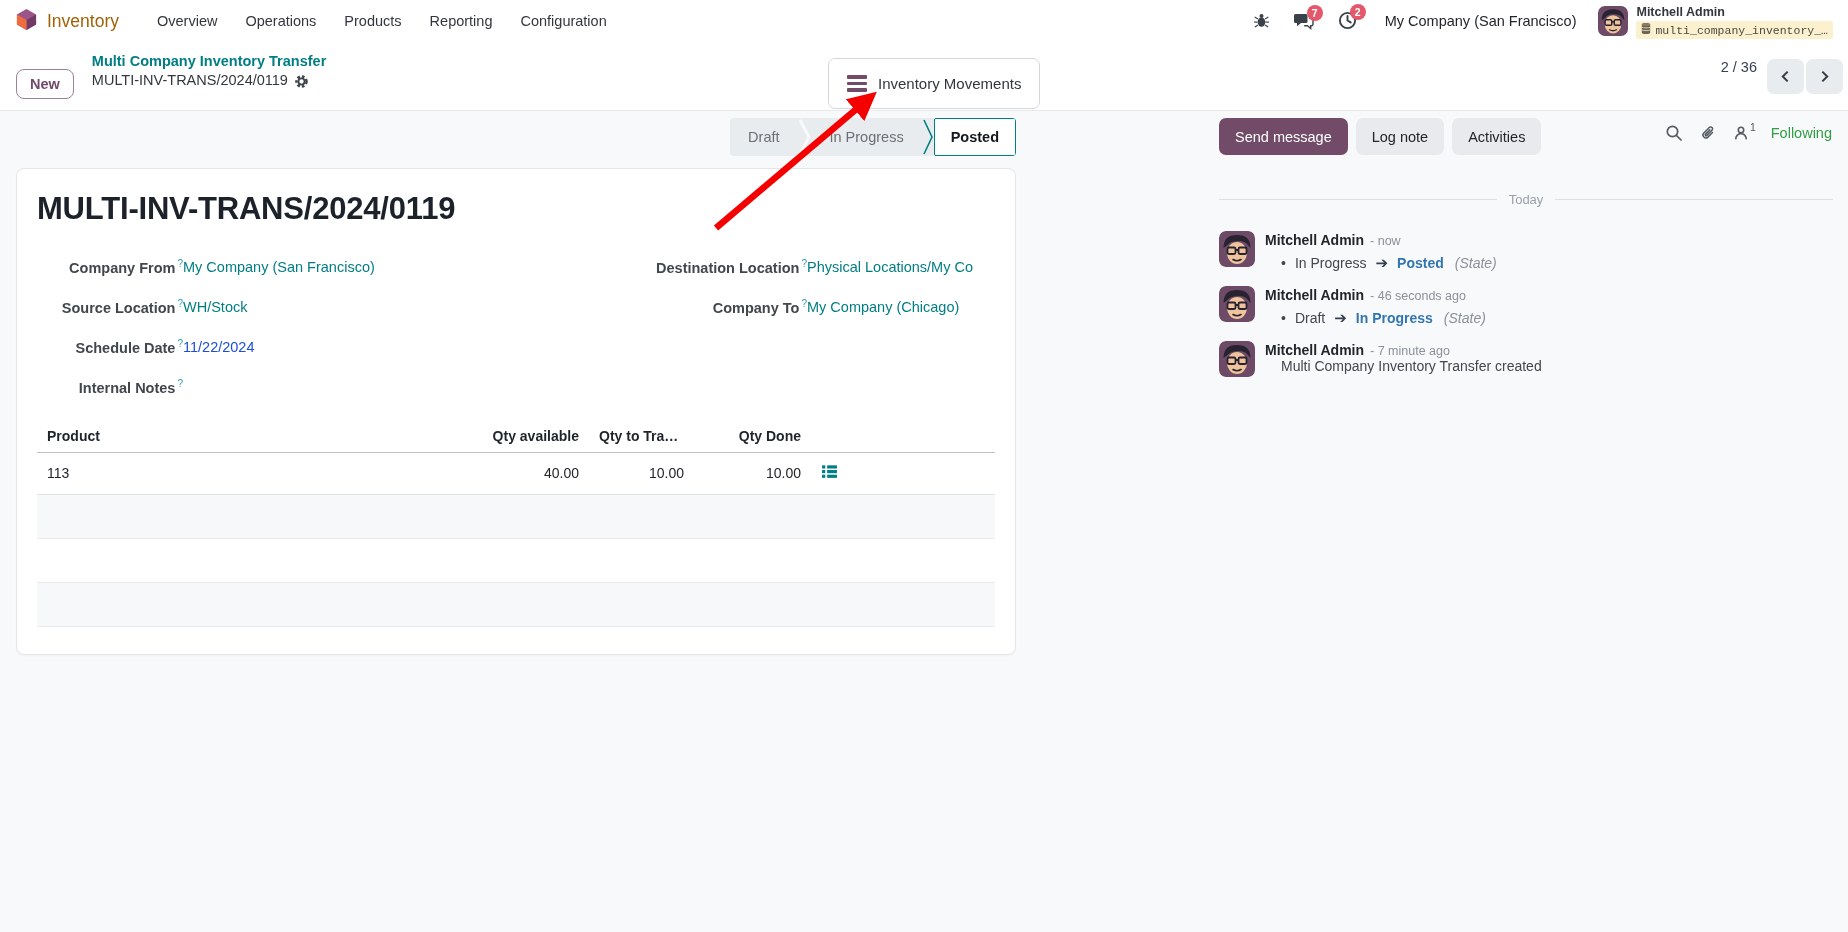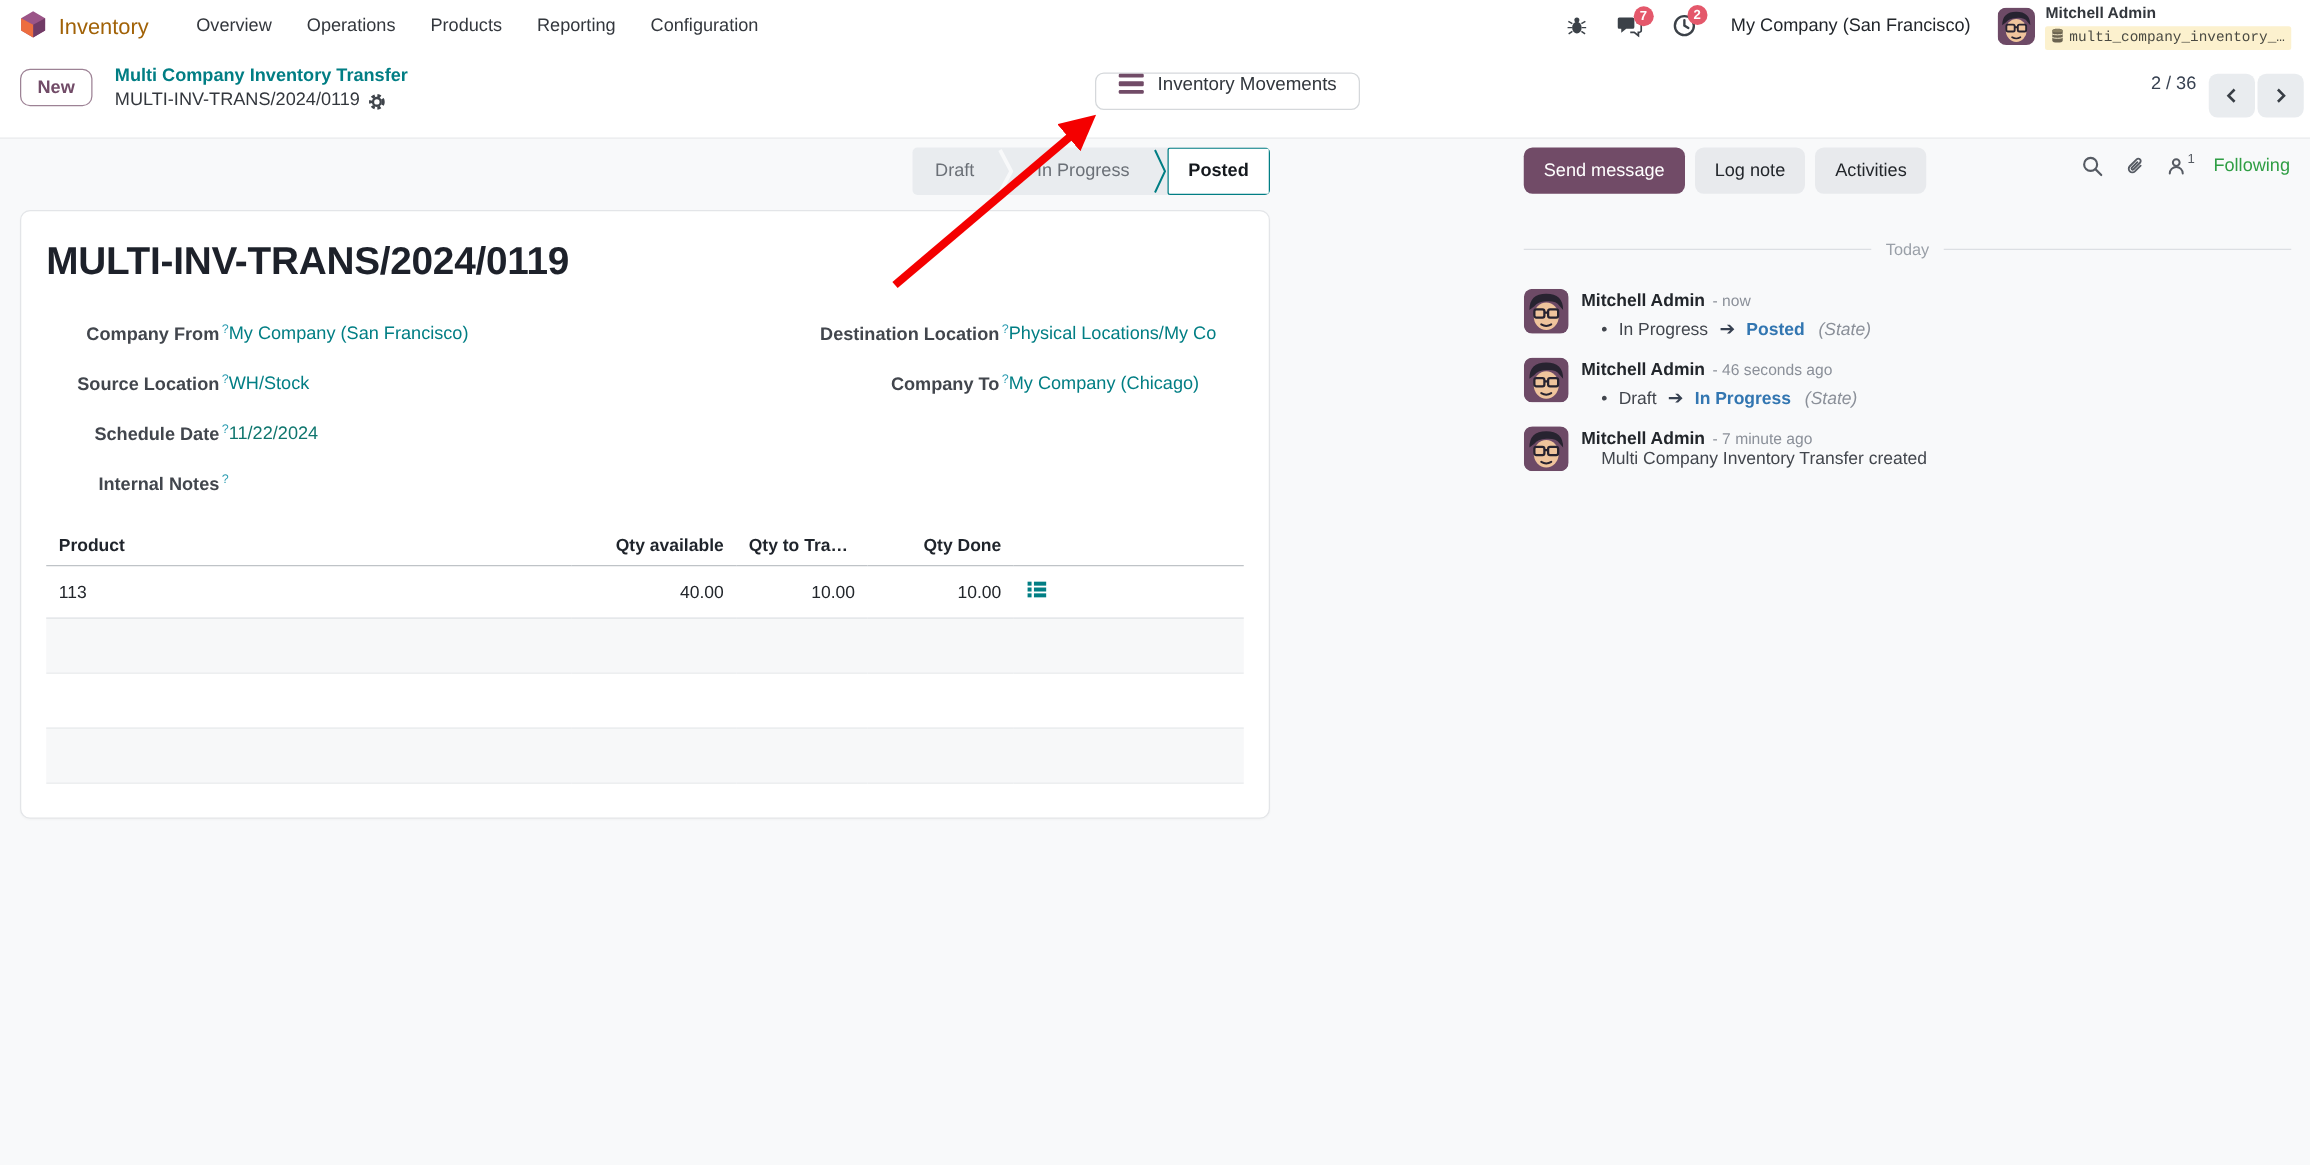--- a/index.html
+++ b/index.html
@@ -19,27 +19,27 @@
   .badge { position:absolute; top:-7px; right:-9px; min-width:16px; height:16px; padding:0 4px; background:#e4586b; color:#fff; font-size:10.5px; font-weight:700; border-radius:9px; display:flex; align-items:center; justify-content:center; }
   .nav-company { margin-left:28px; font-size:14.5px; color:#22262b; cursor:pointer; }
   .nav-avatar { width:30px; height:30px; border-radius:7px; overflow:hidden; margin-left:22px; cursor:pointer; flex:none; }
   .nav-userblock { margin-left:8px; line-height:1.15; cursor:pointer; }
   .nav-username { font-size:12.5px; font-weight:600; color:#33373d; }
   .db-pill { margin-top:2px; display:inline-flex; align-items:center; gap:4px; background:#fcf1ce; padding:1px 5px; border-radius:2px; font-family:"Liberation Mono", monospace; font-size:11.5px; color:#4a4a42; }
 
   
   .controlbar { position:absolute; left:0; top:42px; width:1848px; height:69px; background:#fff; border-bottom:1px solid #e7e9eb; z-index:4; }
   .cp-left { position:absolute; left:16px; top:11px; display:flex; align-items:flex-start; }
-  .btn-new { height:30px; padding:3px 13px; border:1px solid #9d8295; border-radius:8px; background:#fff; color:#714b67; font-weight:700; font-size:14.5px; cursor:pointer; margin-top:2px; }
+  .btn-new { height:30px; padding:3px 13px; border:1px solid #9d8295; border-radius:8px; background:#fff; color:#714b67; font-weight:700; font-size:14.5px; cursor:pointer; margin-top:16px; }
   .breadcrumb { margin-left:18px; line-height:1.2; }
   .bc-parent { color:#017e84; font-weight:700; font-size:14.5px; cursor:pointer; display:inline-block; }
   .bc-current-line { display:flex; align-items:center; gap:6px; margin-top:2px; }
   .bc-current { color:#33373d; font-size:14.5px; }
   .gear-btn { cursor:pointer; display:flex; align-items:center; }
-  .btn-action { position:absolute; left:828px; top:16px; height:30px; padding:0 18px; background:#fff; border:1px solid #d5d8db; border-radius:7px; display:flex; gap:11px; cursor:pointer;margin-left:48px; }
+  .btn-action { position:absolute; left:828px; top:16px; height:51px; padding:0 18px; background:#fff; border:1px solid #d5d8db; border-radius:7px; display:flex; align-items:center; gap:11px; cursor:pointer; }
   .hamburger { display:flex; flex-direction:column; gap:3px; }
   .hamburger span { display:block; width:20px; height:3.4px; background:#714b67; border-radius:1px; }
   .btn-action-label { font-size:15px; color:#32373d; font-weight:500; }
   .cp-pager { position:absolute; right:5px; top:17px; display:flex; align-items:flex-start; gap:10px; }
   .pager-value { font-size:14.5px; color:#374151; }
   .pager-btns { display:flex; gap:2px; }
   .pager-btn { width:37px; height:35px; background:#e9ecef; border:none; border-radius:7px; display:flex; align-items:center; justify-content:center; cursor:pointer; }
 
   
   .content { position:absolute; left:0; top:111px; width:1848px; height:821px; background:#f8f9fa; }
@@ -66,21 +66,21 @@
   .fields { display:flex;text-align:right; }
   .fcol-left { width:455px; }
   .fcol-right { margin-left:134px; flex:1; }
   .frow { display:flex; align-items:center; height:40px; }
   .flabel { font-weight:600; color:#42464d; font-size:14.5px; white-space:nowrap; }
   .fcol-left .flabel { width:146px; }
   .fcol-right .flabel { width:181px; }
   .flabel sup { color:#2f9fb3; font-size:10px; font-weight:400; margin-left:2px; }
   .fvalue { font-size:14.5px; }
   .fvalue.link { color:#017e84; cursor:pointer; }
-  .fvalue.text { color:#0f766e; }
+  .fvalue.text { color:#1d4ed8; }
 
   table.lines { width:100%; border-collapse:collapse; margin-top:13px; table-layout:fixed; }
   table.lines th { height:32px; font-size:14px; font-weight:700; color:#1f242b; padding:0 10px; border-bottom:1px solid #bfc3c7; text-align:left; overflow:hidden; white-space:nowrap; text-overflow:ellipsis; }
   table.lines th.num, table.lines td.num { text-align:right; }
   table.lines td { height:42px; font-size:14px; color:#22262b; padding:0 10px; border-bottom:1px solid #dfe2e5; }
   td.cell-icon { padding-left:18px; }
   tr.empty td { height:44px; border-bottom:none; border-top:1px solid #e8eaec; }
   tr.empty.stripe td { background:#f7f8f9; }
   tr.empty.tail td { height:28px; }
 

